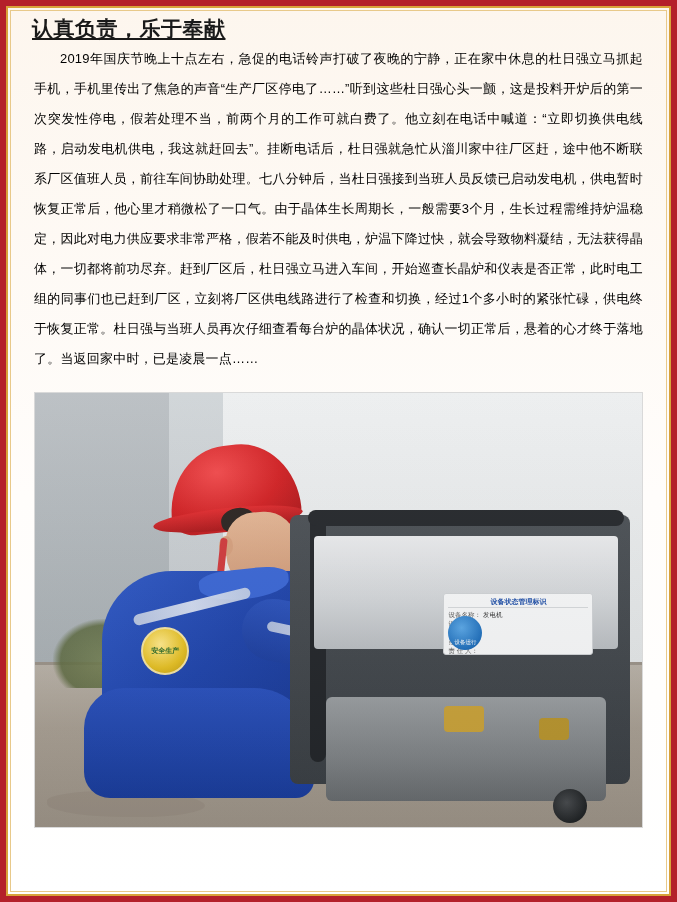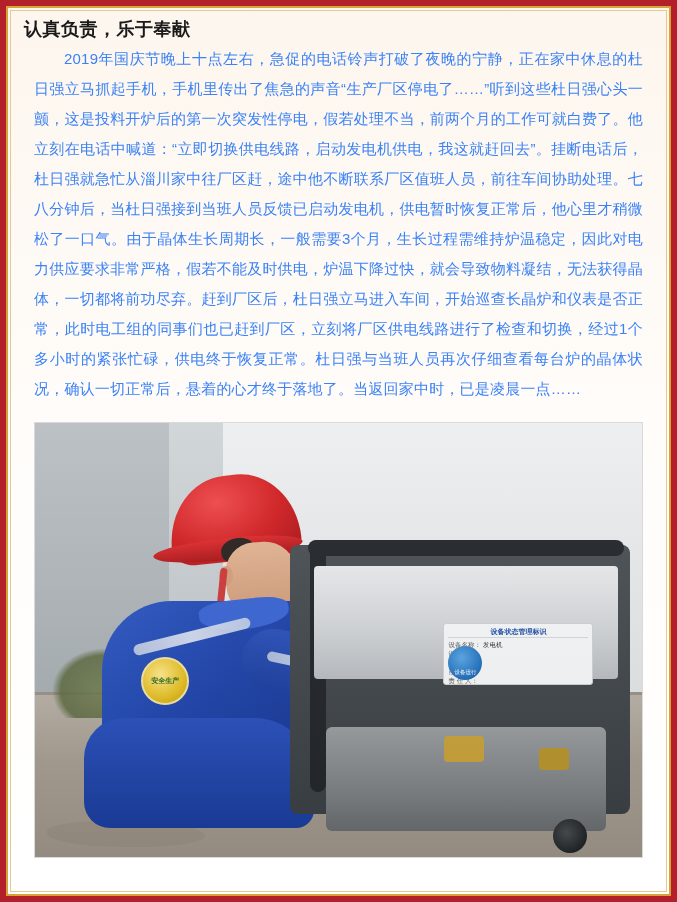--- a/index.html
+++ b/index.html
@@ -54,33 +54,34 @@
     position: absolute;
     top: 12px;
     left: 12px;
     right: 12px;
     bottom: 12px;
     overflow: hidden;
     box-sizing: border-box;
   }
 
   .heading {
-    margin: 6px 0 4px 12px;
-    font-size: 18px;
+    margin: 6px 0 4px 20px;
+    font-size: 21px;
     font-weight: bold;
     color: #1a1a1a;
     letter-spacing: 0.5px;
     line-height: 22px;
+    text-decoration: underline;
   }
 
   .body-text {
     margin: 0 22px 0 22px;
-    font-size: 15px;
+    font-size: 13px;
     line-height: 30px;
-    color: #3b82f6;
+    color: #000000;
     text-align: justify;
     text-justify: inter-ideograph;
     text-indent: 2em;
     letter-spacing: 0.2px;
     word-break: break-all;
   }
 
   .photo-wrap {
     margin: 18px 22px 0 22px;
     position: relative;

